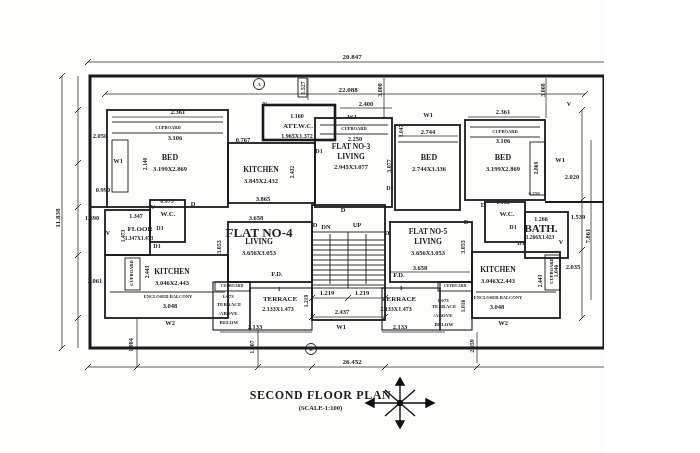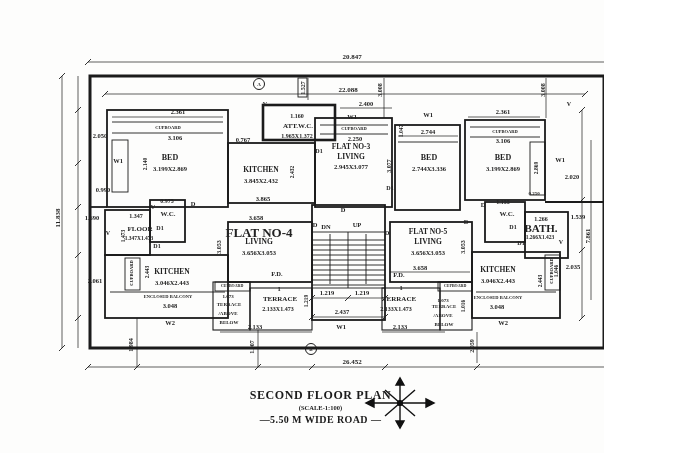--- a/index.html
+++ b/index.html
@@ -304,16 +304,15 @@
       <span class="lb" style="left: 399px; top: 275px; font-size: 6.5px;">F.D.</span>
       <span class="lb" style="left: 279px; top: 289px; font-size: 6.5px;">1</span>
       <span class="lb" style="left: 401px; top: 288px; font-size: 6.5px;">1</span>
       <span class="lb" style="left: 259px; top: 84px; font-size: 5px;">A</span>
       <span class="lb" style="left: 311px; top: 349px; font-size: 5px;">B</span>
     </div>
 
   <div class="title-block">
     <div class="title-main">SECOND FLOOR PLAN</div>
     <div class="title-scale">(SCALE-1:100)</div>
-    <div class="title-road">—5.50 M WIDE ROAD —</div>
   </div>
 
 </div>
 
 </body></html>

